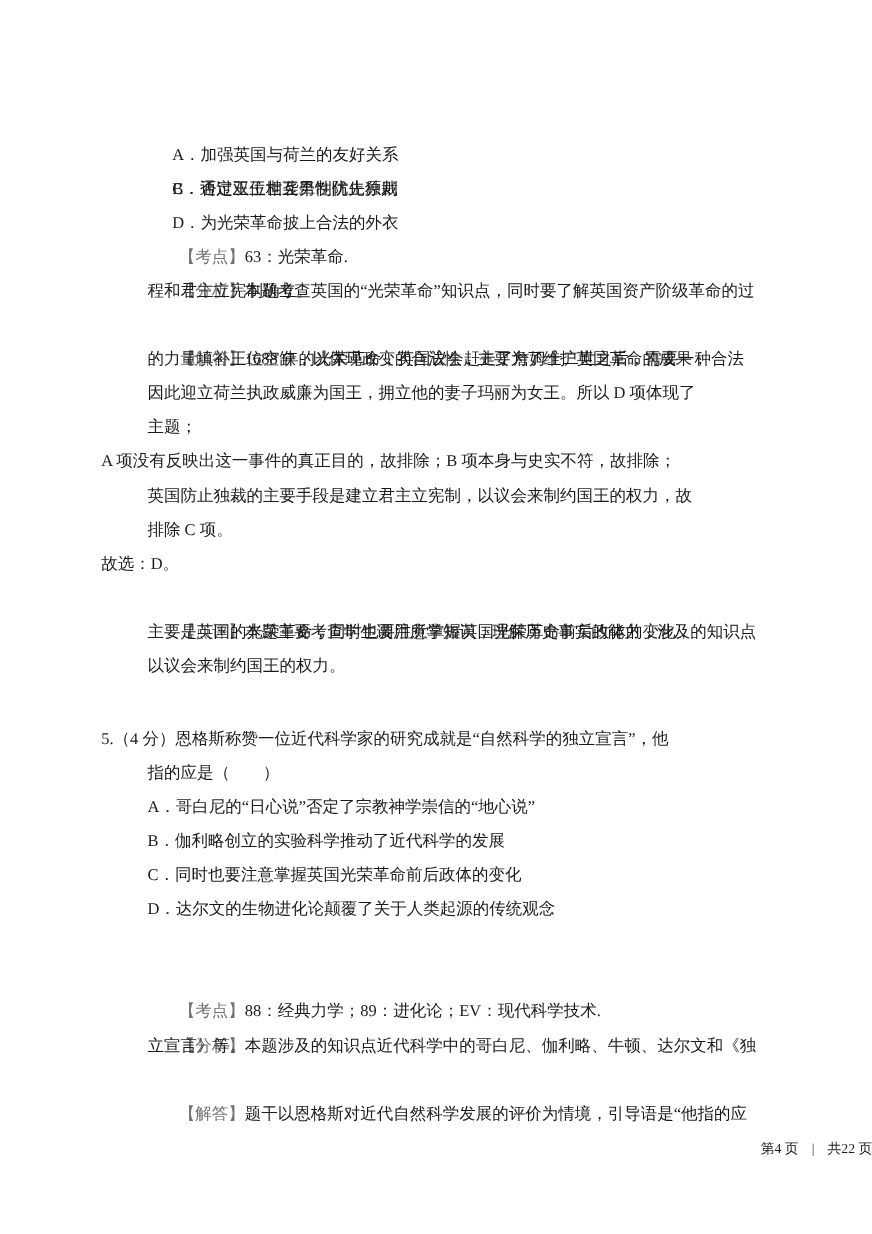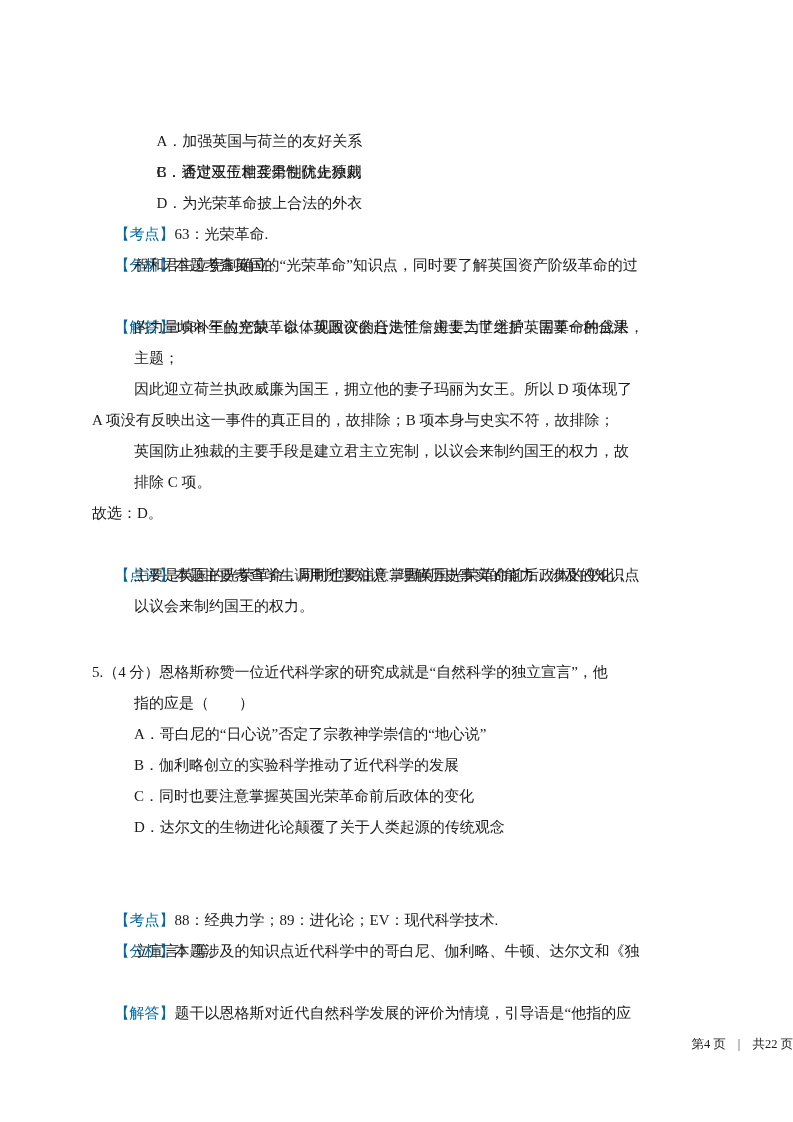--- a/index.html
+++ b/index.html
@@ -25,21 +25,21 @@
     width: 615px;
   }
   .line {
     height: 31px;
     line-height: 31px;
     white-space: pre;
   }
   .ind { padding-left: 42px; }
   .sp  { height: 31px; }
   .sp2 { height: 35px; }
-  .lbl { color: #0369a1; }
+  .lbl { color: #737373; margin-left: 48px; }
   .opt-row { padding-left: 42px; }
   .opt-left {
     display: inline-block;
     width: 269px;
     white-space: pre;
   }
   .opt-right { white-space: pre; }
   .footer {
     position: absolute;
     top: 1034px;
@@ -75,22 +75,22 @@
 
     <div class="line">
       <span class="lbl">【分析】</span><span>本题考查英国的“光荣革命”知识点，同时要了解英国资产阶级革命的过</span>
     </div>
     <div class="line ind">程和君主立宪制确立。</div>
 
     <div class="line">
       <span class="lbl">【解答】</span><span>1688 年的光荣革命，英国议会赶走了詹姆士二世之后，需要一种合法</span>
     </div>
     <div class="line ind">的力量填补王位空缺，以体现政变的合法性，主要为了维护英国革命的成果，</div>
+    <div class="line ind">因此迎立荷兰执政威廉为国王，拥立他的妻子玛丽为女王。所以 D 项体现了</div>
     <div class="line ind">主题；</div>
-    <div class="line ind">因此迎立荷兰执政威廉为国王，拥立他的妻子玛丽为女王。所以 D 项体现了</div>
 
     <div class="line">A 项没有反映出这一事件的真正目的，故排除；B 项本身与史实不符，故排除；</div>
     <div class="line ind">英国防止独裁的主要手段是建立君主立宪制，以议会来制约国王的权力，故</div>
     <div class="line ind">排除 C 项。</div>
 
     <div class="line">故选：D。</div>
 
     <div class="line">
       <span class="lbl">【点评】</span><span>本题主要考查学生调用所学知识，理解历史事实的能力，涉及的知识点</span>
     </div>

